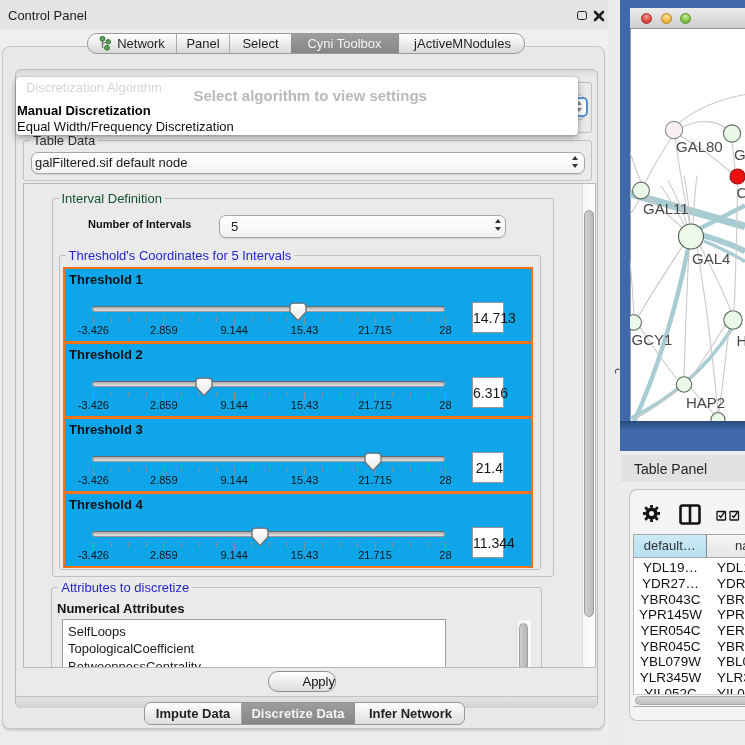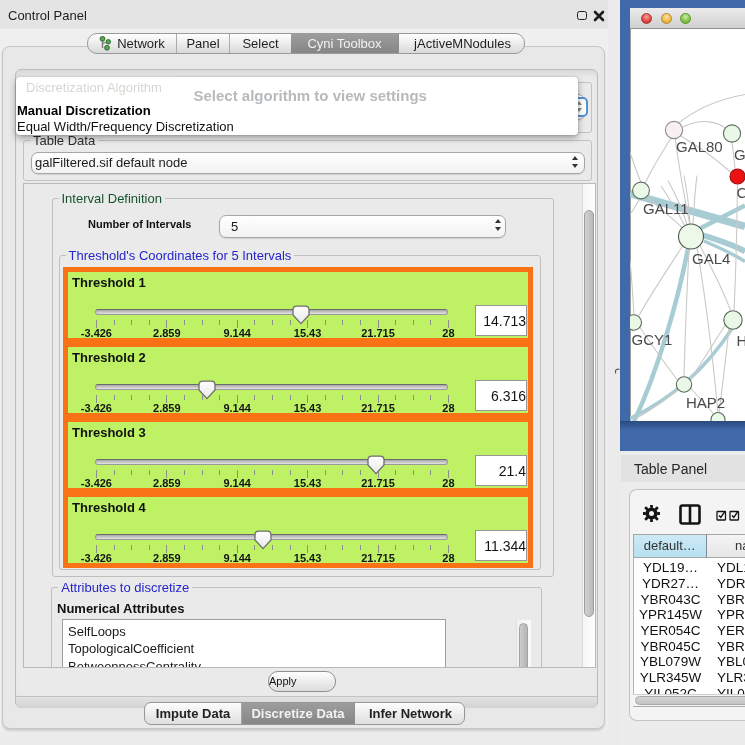--- a/index.html
+++ b/index.html
@@ -5,27 +5,27 @@
 *{margin:0;padding:0;box-sizing:border-box}
 html,body{width:745px;height:745px;overflow:hidden}
 body{font-family:"Liberation Sans",sans-serif;background:#ececec;position:relative;font-size:13px;color:#1c1c1c}
 .a{position:absolute}
 .grp{position:absolute;border:1px solid #c2c2c2;border-radius:3px}
 .gt{position:absolute;top:-7px;left:6px;background:#eaeaea;padding:0 3px;font-size:13px;line-height:14px;color:#2e2e2e;white-space:nowrap}
 .cbo{position:absolute;background:linear-gradient(#ffffff,#f2f2f2);border:1px solid #a6a6a6;border-radius:7px;color:#1a1a1a;box-shadow:0 1px 1px rgba(0,0,0,.10)}
 .cbt{position:absolute;left:9px;top:0;bottom:0;display:flex;align-items:center;font-size:13px}
 .up{position:absolute;width:0;height:0;border-left:4px solid transparent;border-right:4px solid transparent;border-bottom:5px solid #333}
 .dn{position:absolute;width:0;height:0;border-left:4px solid transparent;border-right:4px solid transparent;border-top:5px solid #333}
-.tbox{position:absolute;left:39px;width:470px;height:76px;border:5px solid #f97316;background:#bef264}
+.tbox{position:absolute;left:39px;width:470px;height:76px;border:2px solid #f97316;background:#0ea5e9}
 .tlabel{position:absolute;left:4px;top:3px;font-weight:bold;font-size:13px;color:#111}
 .track{position:absolute;left:27px;top:37.5px;width:353px;height:5.5px;border:1px solid #9a9a9a;border-top-color:#6a6a6a;border-radius:3px;background:linear-gradient(#a8a8a8,#e3e3e3)}
 .minor{position:absolute;left:28px;top:48.5px;width:354px;height:4.5px;background:repeating-linear-gradient(90deg,#8e8e8e 0 1px,transparent 1px 17.6px)}
 .major{position:absolute;left:28px;top:48.5px;width:354px;height:8px;background:repeating-linear-gradient(90deg,#8e8e8e 0 1px,transparent 1px 70.4px)}
-.tl{position:absolute;top:55px;font-weight:bold;font-size:11px;transform:translateX(-50%);color:#151515;white-space:nowrap}
-.vbox{position:absolute;left:407px;top:33px;width:52px;height:31.5px;background:#fff;border:1.5px solid #979797;font-size:14px;text-align:right;line-height:30px;color:#141414}
+.tl{position:absolute;top:55px;font-weight:normal;font-size:11px;transform:translateX(-50%);color:#151515;white-space:nowrap}
+.vbox{position:absolute;left:407px;top:33px;width:32px;height:31.5px;background:#fff;border:1.5px solid #979797;font-size:14px;text-align:right;line-height:30px;color:#141414}
 .thumb{position:absolute;top:33.5px}
 .seg{position:absolute;top:0;height:100%;display:flex;align-items:center;justify-content:center;font-size:13px;color:#1f1f1f}
 .segd{background:linear-gradient(#9d9d9d,#868686);color:#f2f2f2}
 .rowt{white-space:pre}
 </style>
 </head>
 <body>
 
 <div class="a" style="left:0;top:0;width:608px;height:731px;background:#efefef"></div>
 
@@ -172,21 +172,21 @@
     <div class="a" style="left:453px;top:0;width:15px;height:60px;background:linear-gradient(90deg,#f2f2f2,#fbfbfb);border-left:1px solid #e0e0e0"></div>
     <div class="a" style="left:456px;top:3px;width:9px;height:56px;background:linear-gradient(90deg,#cdcdcd,#b5b5b5);border:1px solid #a2a2a2;border-radius:4.5px 4.5px 0 0"></div>
   </div>
 </div>
 
 <div class="a" style="left:582px;top:184px;width:13px;height:483px;background:linear-gradient(90deg,#f6f6f6,#fdfdfd);border-left:1px solid #dcdcdc"></div>
 <div class="a" style="left:583.5px;top:210px;width:10px;height:407px;background:linear-gradient(90deg,#d3d3d3,#b9b9b9);border:1px solid #9d9d9d;border-radius:5px"></div>
 
 <div class="a" style="left:16px;top:696px;width:581px;height:11.5px;background:linear-gradient(#e2e2e2,#d3d3d3);border-top:1px solid #c2c2c2;border-radius:0 0 6px 6px"></div>
 
-<div class="a" style="left:268px;top:671px;width:68px;height:21px;border:1px solid #8f8f8f;border-radius:10px;background:linear-gradient(#ffffff,#dcdcdc);text-align:left;line-height:19px;font-size:11px;color:#111">Apply</div>
+<div class="a" style="left:268px;top:671px;width:68px;height:21px;border:1px solid #8f8f8f;border-radius:10px;background:linear-gradient(#ffffff,#dcdcdc);text-align:right;line-height:19px;font-size:13px;color:#111">Apply</div>
 
 <div class="a" style="left:144px;top:702px;width:321px;height:23px;border:1px solid #969696;border-radius:7px;background:linear-gradient(#fdfdfd,#dedede);overflow:hidden">
   <div class="seg" style="left:0;width:97px;border-right:1px solid #a5a5a5;font-weight:bold;color:#222">Impute Data</div>
   <div class="seg segd" style="left:97px;width:112px;font-weight:bold">Discretize Data</div>
   <div class="seg" style="left:209px;width:112px;border-left:1px solid #8e8e8e;font-weight:bold;color:#222">Infer Network</div>
 </div>
 
 <div class="a" style="left:16px;top:77px;width:562px;height:58px;background:#fff;border-radius:4px;box-shadow:0 3px 7px rgba(0,0,0,.35),0 0 2px rgba(0,0,0,.2)">
   <div class="a" style="left:10px;top:3px;font-size:13px;color:#d6d6d1">Discretization Algorithm</div>
   <div class="a" style="left:177.5px;top:9.5px;font-size:15px;color:#b7babc;font-weight:bold">Select algorithm to view settings</div>

